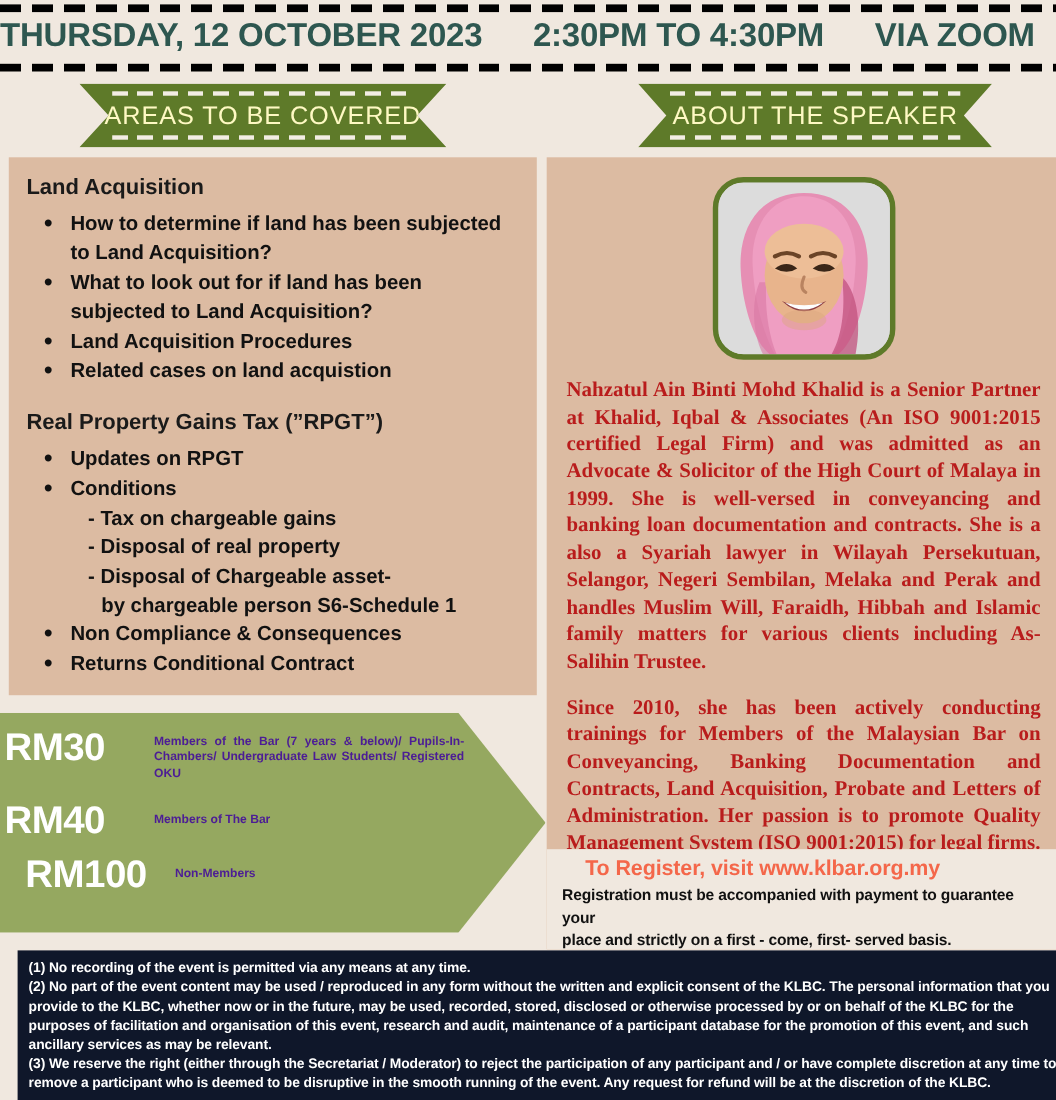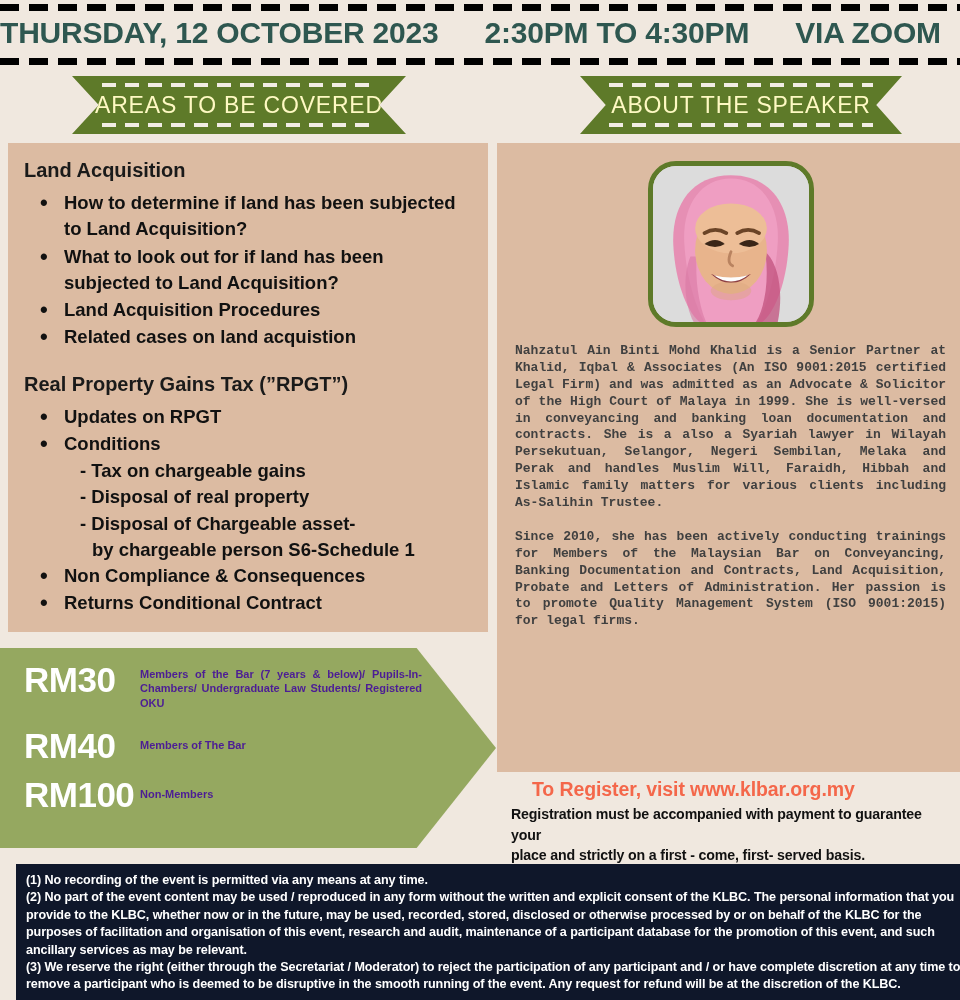--- a/index.html
+++ b/index.html
@@ -151,31 +151,31 @@
     -webkit-clip-path: polygon(0% 0%, 84% 0%, 100% 50%, 84% 100%, 0% 100%);
     clip-path: polygon(0% 0%, 84% 0%, 100% 50%, 84% 100%, 0% 100%);
     padding: 10px 0 0 0;
   }
   .price-row {
     display: flex;
     align-items: flex-start;
   }
   .price-row.r1 { margin-top: 2px; }
   .price-row.r2 { margin-top: 16px; }
-  .price-row.r3 { margin-top: 9px; }
+  .price-row.r3 { margin-top: 9px; margin-left: 19px; }
 
   .price-amt {
     width: 140px;
     flex: 0 0 140px;
     color: #ffffff;
     font-size: 35px;
     font-weight: 700;
     letter-spacing: -0.5px;
     text-align: left;
-    padding-left: 24px;
+    padding-left: 4px;
     font-family: "Liberation Sans", sans-serif;
   }
   .price-desc {
     flex: 1 1 auto;
     max-width: 282px;
     color: #4c1d95;
     font-size: 11px;
     font-weight: 700;
     line-height: 1.30;
     text-align: justify;
@@ -203,26 +203,26 @@
     width: 166px; height: 166px;
     border-radius: 28px;
     border: 5px solid #5e7a29;
     overflow: hidden;
     position: relative;
     background: #d9d9d9;
   }
   .photo svg { display: block; width: 100%; height: 100%; }
 
   .bio {
-    color: #404040;
-    font-size: 13px;
+    color: #b91c1c;
+    font-size: 19px;
     font-weight: 700;
     line-height: 1.30;
     text-align: justify;
-    font-family: Liberation Mono, monospace;
+    font-family: Liberation Serif, serif;
   }
   .bio.p1 { margin-top: 16px; }
   .bio.p2 { margin-top: 17px; }
 
   
   .register {
     position: absolute;
     left: 497px; top: 772px;
     width: 463px; height: 91px;
     background: #f0e8df;

